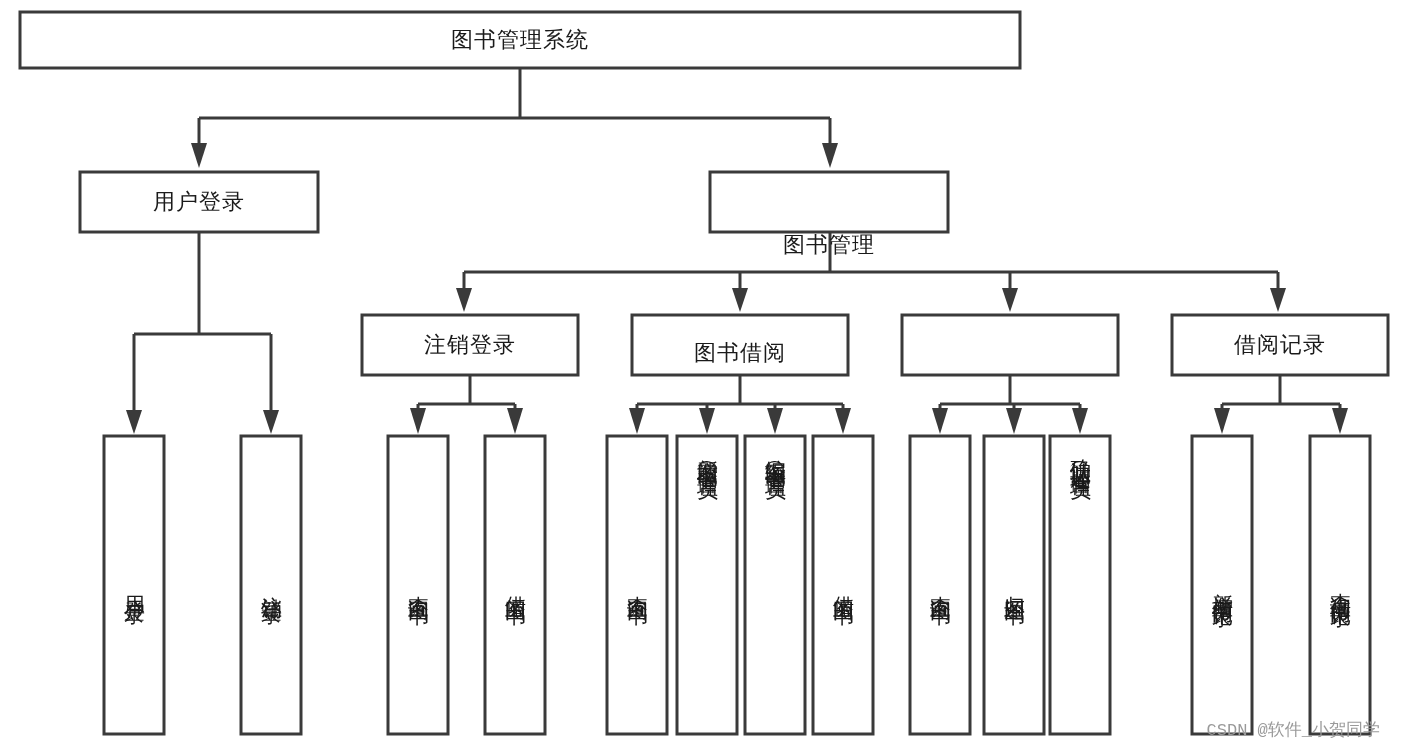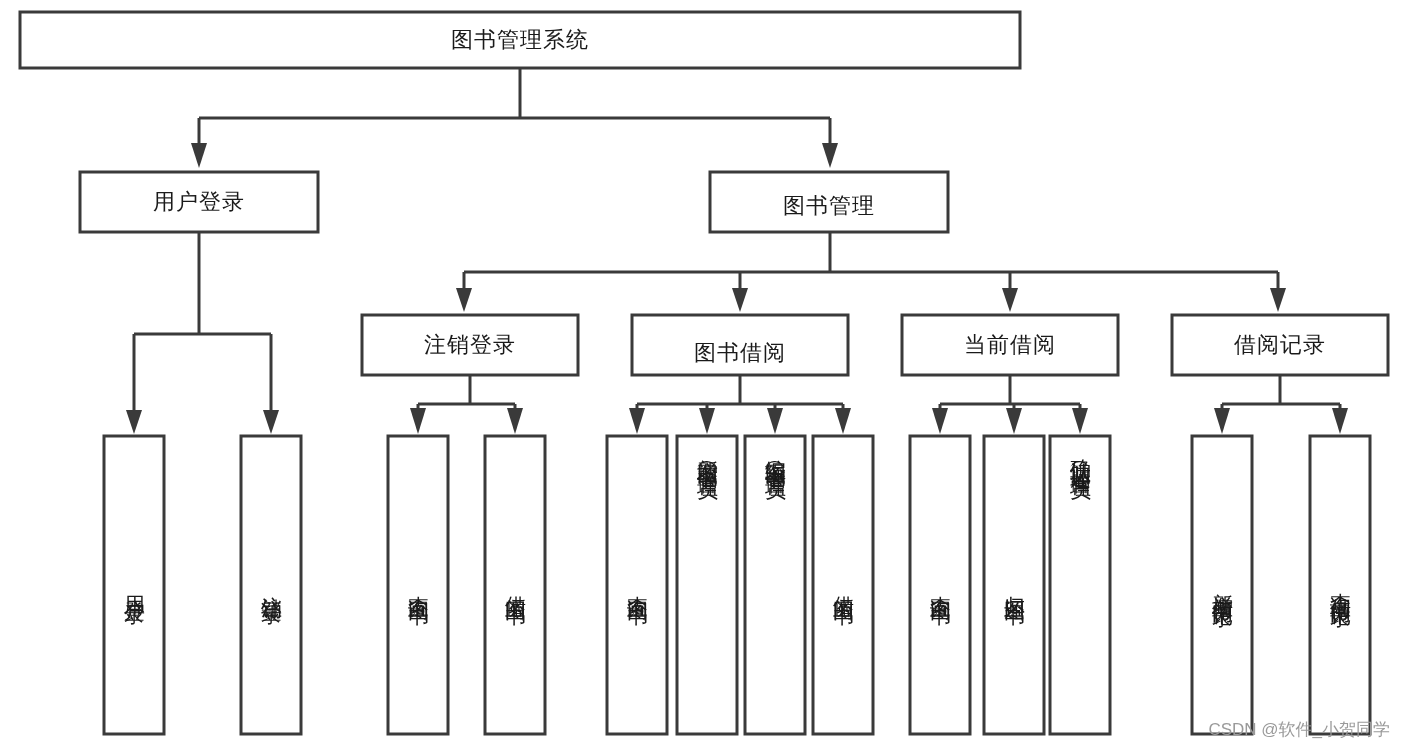--- a/index.html
+++ b/index.html
@@ -67,23 +67,23 @@
   }
   .horiz-text {
     font-family: "DejaVu Sans", "Liberation Sans", sans-serif;
     font-size: 22px;
     color: #1a1a1a;
     white-space: nowrap;
     letter-spacing: 1px;
   }
   .watermark {
     position: absolute;
-    right: 15px;
+    right: 25px;
     bottom: 6px;
-    font-family: Liberation Sans, sans-serif;
+    font-family: Liberation Mono, monospace;
     font-size: 17px;
     color: #9a9a9a;
     white-space: nowrap;
   }
 </style>
 </head>
 <body>
 
 <div id="diagram-root">
 
@@ -188,35 +188,32 @@
   </svg>
 
   <div class="horiz-label-wrap" style="left:20px; top:12px; width:1000px; height:56px;">
     <span class="horiz-text">图书管理系统</span>
   </div>
 
   <div class="horiz-label-wrap" style="left:80px; top:172px; width:238px; height:60px;">
     <span class="horiz-text">用户登录</span>
   </div>
 
-  <div class="horiz-label-wrap" style="left:710px; top:168px; width:238px; height:76px;">
+  <div class="horiz-label-wrap" style="left:710px; top:184px; width:238px; height:76px;align-items:flex-end;">
     <span class="horiz-text">图书管理</span>
   </div>
 
   <div class="horiz-label-wrap" style="left:362px; top:315px; width:216px; height:60px;">
     <span class="horiz-text">注销登录</span>
   </div>
 
   <div class="horiz-label-wrap" style="left:632px; top:315px; width:216px; height:60px;margin-top:8px;">
     <span class="horiz-text">图书借阅</span>
   </div>
 
-  <div class="horiz-label-wrap" style="left:902px; top:315px; width:216px; height:60px;">
-    <span class="horiz-text">当前借阅</span>
-  </div>
 
   <div class="horiz-label-wrap" style="left:1172px; top:315px; width:216px; height:60px;text-align:right;">
     <span class="horiz-text">借阅记录</span>
   </div>
 
   <div class="vert-label-wrap" style="left:104px; top:436px; width:60px; height:298px;">
     <span class="vert-text">用户登录</span>
   </div>
   <div class="vert-label-wrap" style="left:241px; top:436px; width:60px; height:298px;">
     <span class="vert-text">注销登录</span>

